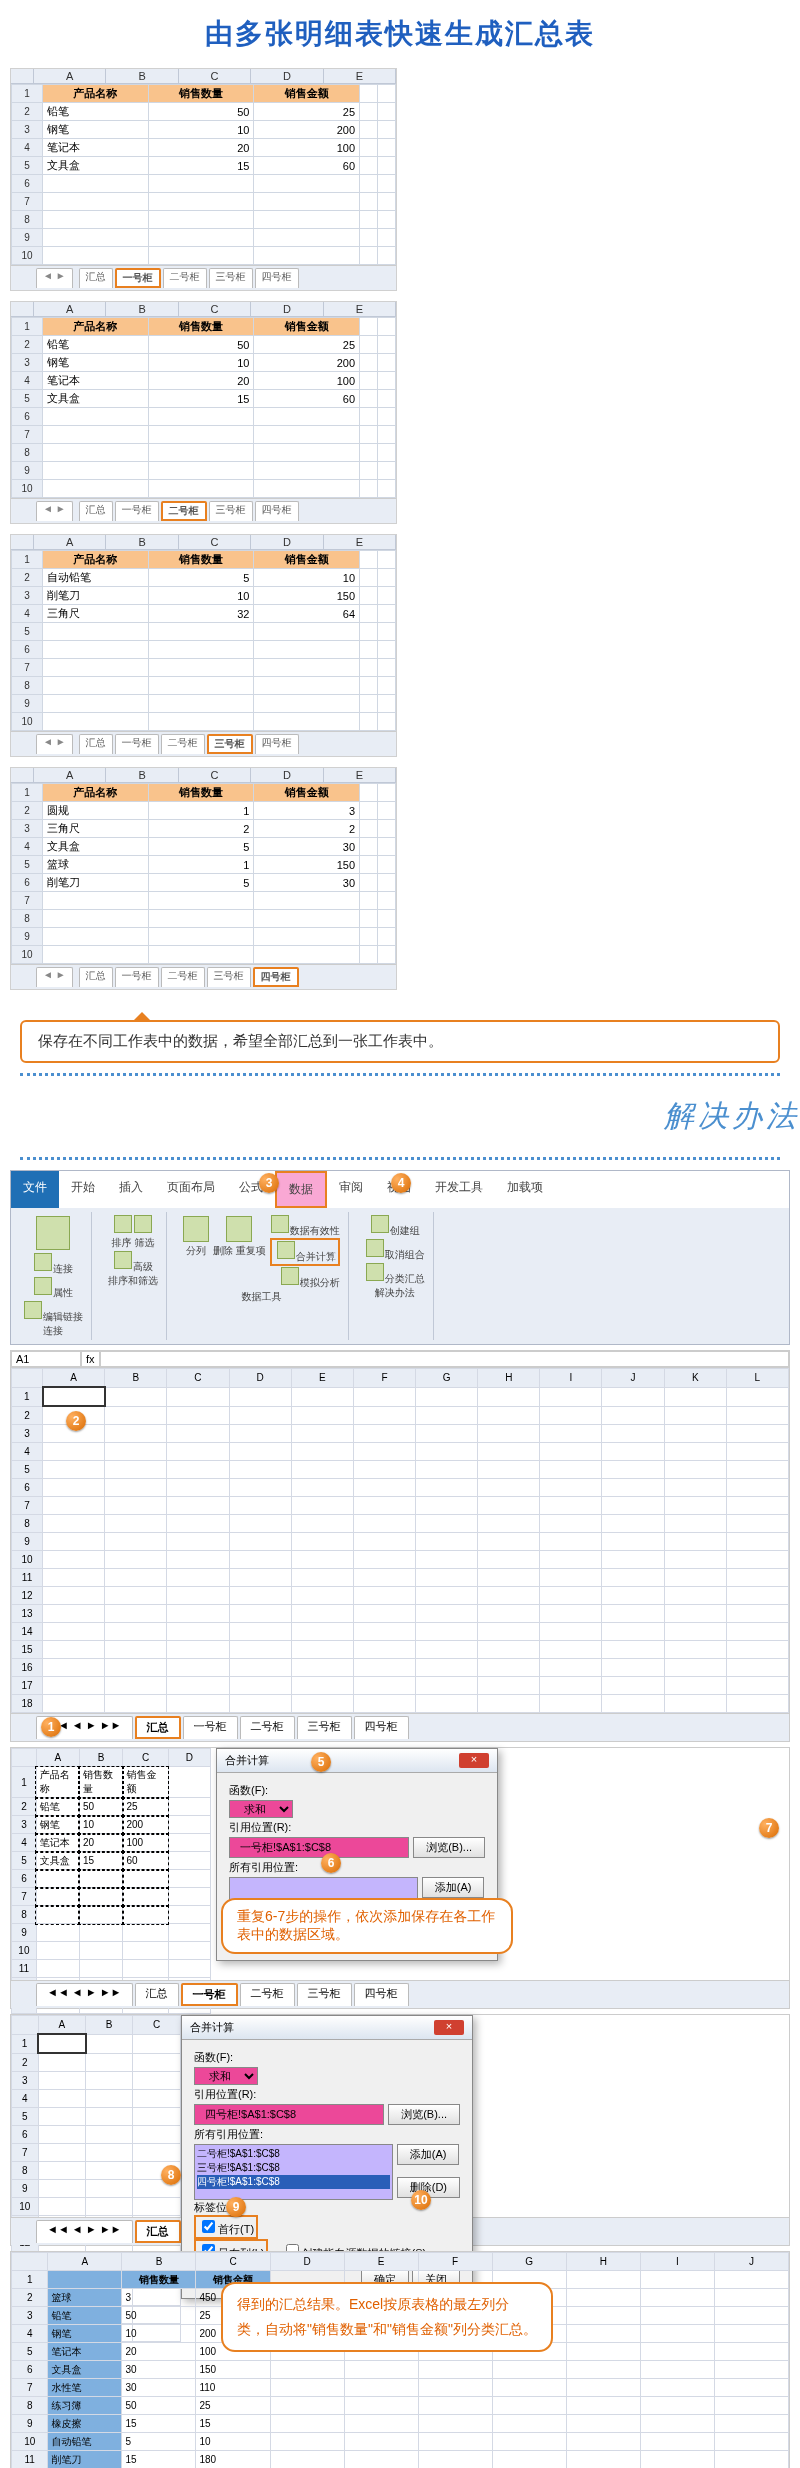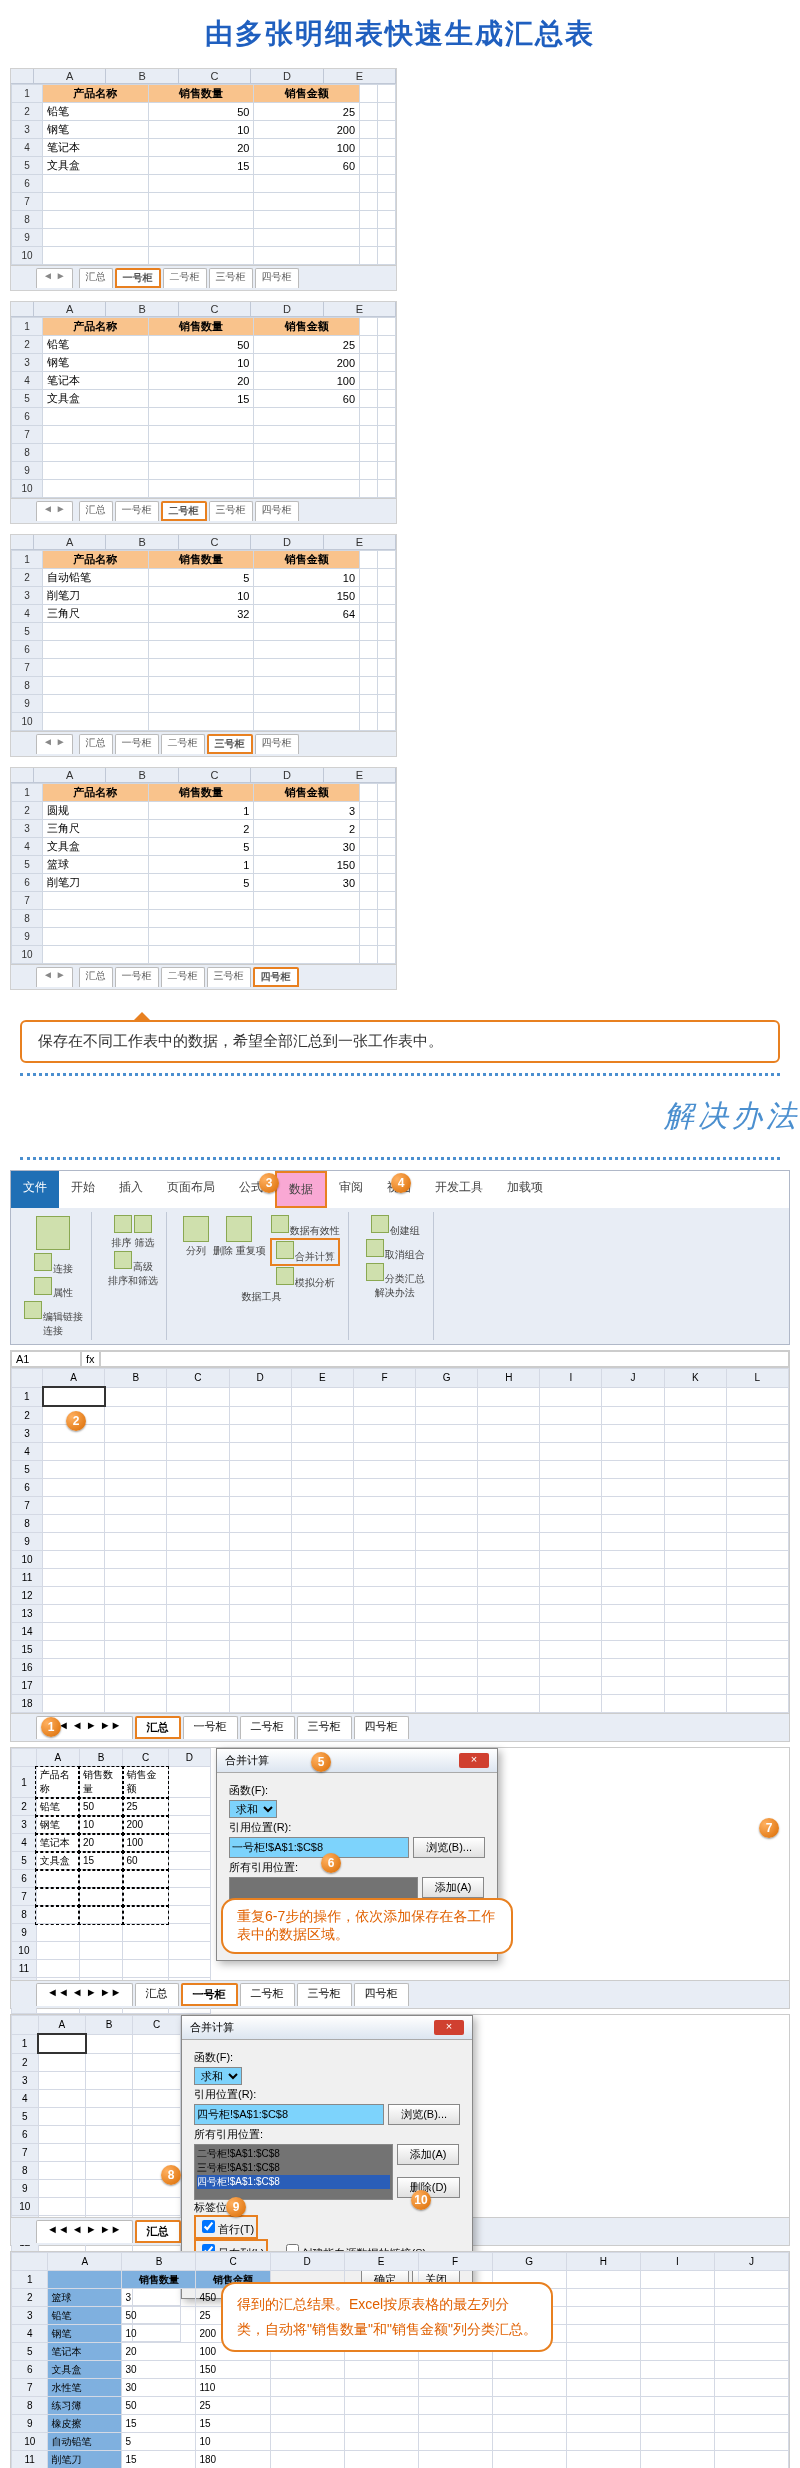--- a/index.html
+++ b/index.html
@@ -41,22 +41,22 @@
 .grid .ch{background:#e8edf5;text-align:center;width:52px}
 .grid .rh{background:#e8edf5;text-align:center;width:22px}
 .big-tabs{display:flex;background:#e8edf5;font-size:11px;padding:2px 25px;gap:2px;border-top:1px solid #ccc}
 .big-tabs>span{padding:2px 10px;border:1px solid #bbb;border-bottom:none;border-radius:2px 2px 0 0;background:#fff}
 .big-tabs>span.active{border:2px solid #e88020;font-weight:bold}
 .dialog{position:absolute;background:#f0f0f0;border:1px solid #888;box-shadow:3px 3px 8px rgba(0,0,0,0.3);font-size:11px}
 .dialog .titlebar{background:linear-gradient(#fff,#dce5f0);padding:4px 8px;display:flex;justify-content:space-between;border-bottom:1px solid #aaa}
 .dialog .titlebar .closebtn{background:#d04030;color:#fff;width:30px;text-align:center;border-radius:2px}
 .dialog .body{padding:8px 12px}
 .dialog .body label{display:block;margin:2px 0}
-.dialog select,.dialog input[type=text]{border:1px solid #888;font-size:11px;padding:1px 2px;background:#7dd3fc}
-.dialog .listbox{border:1px solid #888;background:#737373;height:50px;overflow:hidden;font-size:10px;padding:2px}
+.dialog select,.dialog input[type=text]{border:1px solid #888;font-size:11px;padding:1px 10px;background:#ec4899}
+.dialog .listbox{border:1px solid #888;background:#c4b5fd;height:50px;overflow:hidden;font-size:10px;padding:2px}
 .dialog .btn{border:1px solid #888;background:linear-gradient(#fff,#e0e0e0);padding:2px 12px;font-size:11px;display:inline-block}
 .orange-tip{border:2px solid #e88020;background:#fff;border-radius:14px;padding:8px 14px;color:#e06000;font-size:14px;position:absolute}
 .result-grid td.bh{background:#7fb0df;text-align:center;font-weight:bold}
 .result-grid td.br{background:#7fb0df}
 .highlight-sel{background:#2a5eb8;color:#fff}
 </style>
 </head>
 <body>
 
 <div class="title">由多张明细表快速生成汇总表</div>
@@ -509,21 +509,21 @@
       <div style="display:flex;gap:4px;align-items:flex-start">
         <div>
             <div class="ico" style="width:24px;height:24px"></div>
             <div>分列</div>
           </div>
         <div>
             <div class="ico" style="width:24px;height:24px"></div>
             <div>删除
 重复项</div>
           </div>
-        <div style="text-align:center">
+        <div style="text-align:right">
           <div><span class="small-ico"></span><span>数据有效性</span></div>
           <div class="hl"><span class="small-ico"></span><span>合并计算</span></div>
           <div><span class="small-ico"></span><span>模拟分析</span></div>
         </div>
       </div>
       <div>数据工具</div>
     </div>
     <div class="ribbon-group">
       <div><span class="small-ico"></span><span>创建组</span></div>
       <div><span class="small-ico"></span><span>取消组合</span></div>

